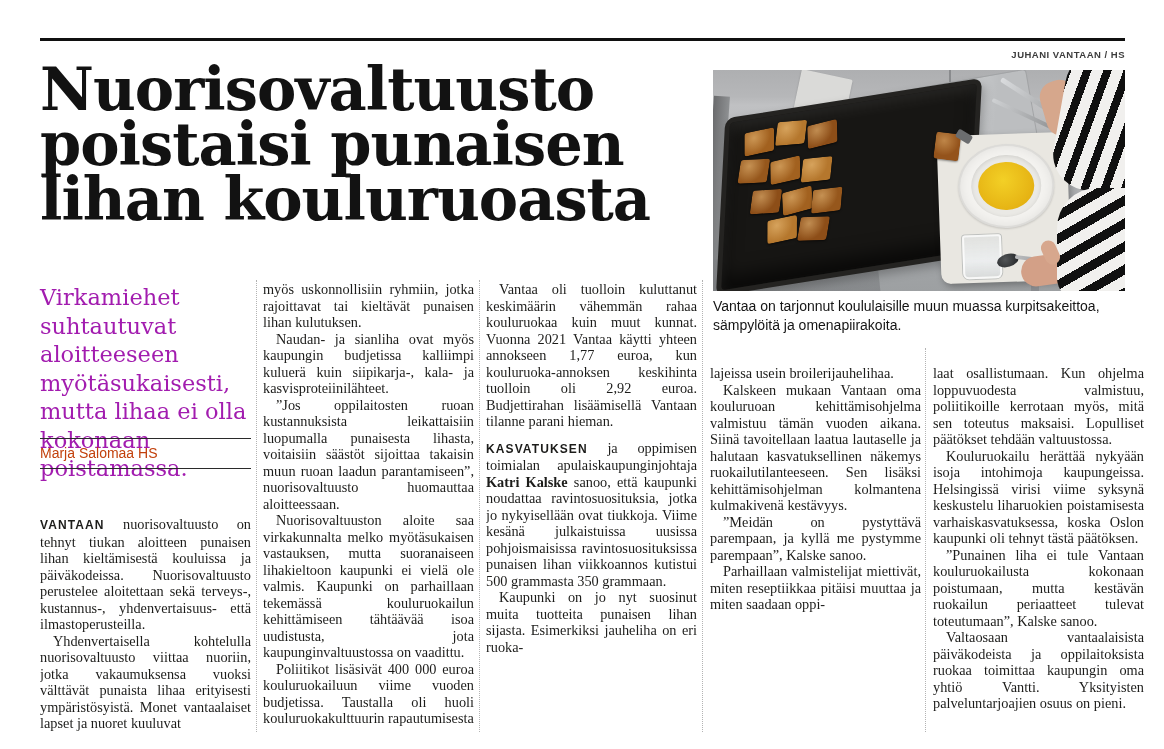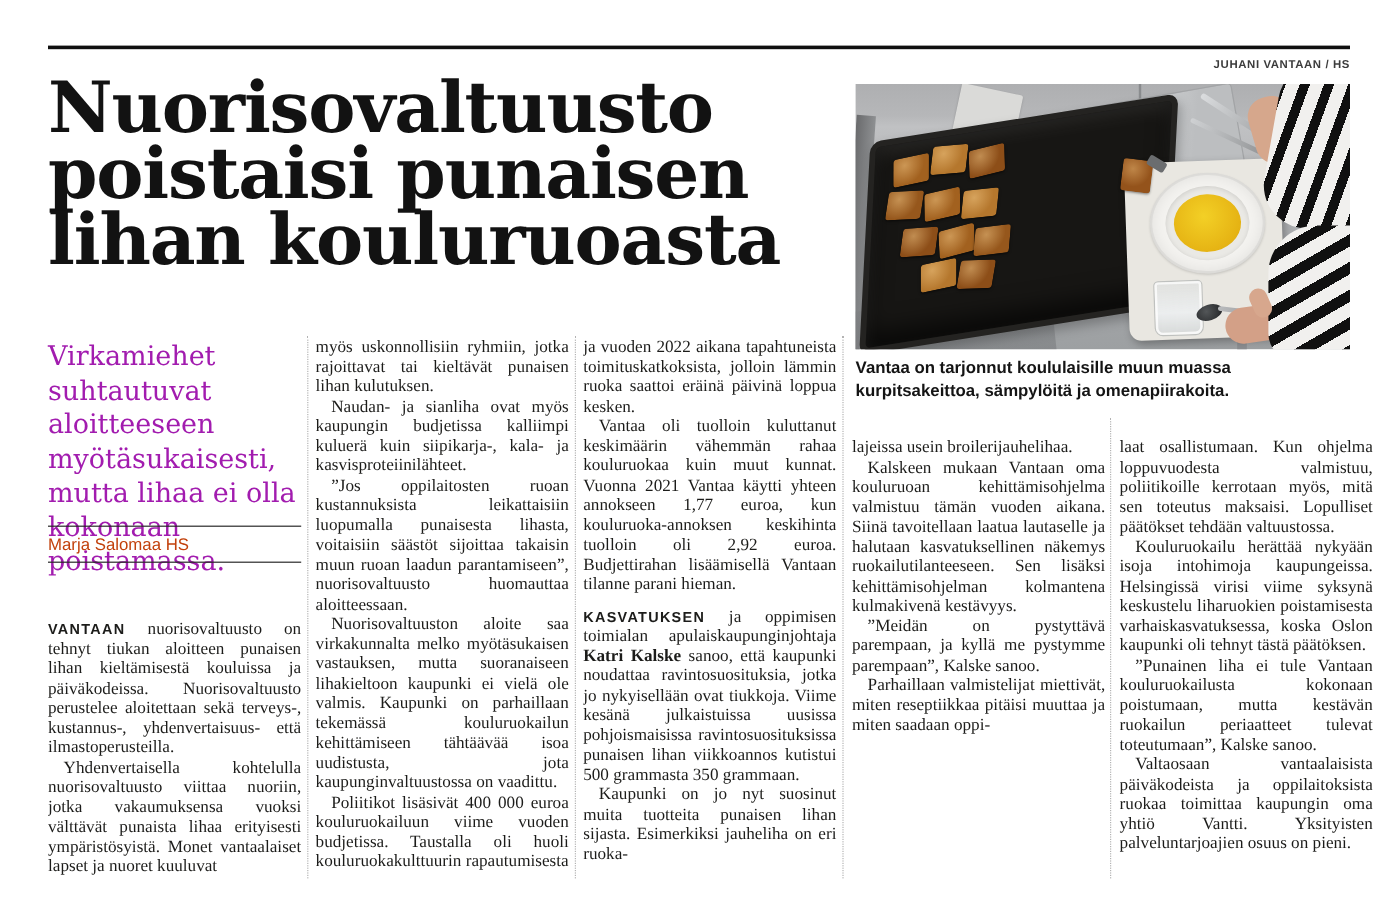--- a/index.html
+++ b/index.html
@@ -9,21 +9,21 @@
 
   .headline{position:absolute;left:40px;top:62px;width:650px;margin:0;
     font-family:"DejaVu Serif",serif;font-weight:700;font-size:59px;line-height:55px;
     letter-spacing:-1px;color:#121212;}
 
   .credit{position:absolute;left:713px;top:49px;width:412px;text-align:right;
     font-family:"Liberation Sans",sans-serif;font-weight:700;font-size:9.5px;
     letter-spacing:.5px;color:#3c3c3c;}
 
   .caption{position:absolute;left:713px;top:297px;width:412px;
-    font-family:"Liberation Sans",sans-serif;font-weight:700;font-size:14px;line-height:19px;color:#141414;}
+    font-family:"Liberation Sans",sans-serif;font-weight:400;font-size:14px;line-height:19px;color:#141414;}
 
   .lead{position:absolute;left:40px;top:283px;width:212px;
     font-family:"DejaVu Serif",serif;font-size:22.5px;line-height:28.5px;color:#a21caf;}
 
   .byline-box{position:absolute;left:40px;top:438px;width:211px;
     border-top:1.5px solid #2a2a2a;border-bottom:1.5px solid #2a2a2a;
     padding:6px 0 7px 0;
     font-family:"Liberation Sans",sans-serif;font-size:14px;color:#c2410c;}
 
   .col{position:absolute;width:211px;text-align:justify;
@@ -168,21 +168,20 @@
       <p class="indent"><span class="run-plain">Yhdenvertaisella kohtelulla nuorisovaltuusto viittaa nuoriin, jotka vakaumuksensa vuoksi välttävät punaista lihaa erityisesti ympäristösyistä. Monet vantaalaiset lapset ja nuoret kuuluvat</span></p>
     </div>
   <div class="col c2">
       <p class=""><span class="run-plain">myös uskonnollisiin ryhmiin, jotka rajoittavat tai kieltävät punaisen lihan kulutuksen.</span></p>
       <p class="indent"><span class="run-plain">Naudan- ja sianliha ovat myös kaupungin budjetissa kalliimpi kuluerä kuin siipikarja-, kala- ja kasvisproteiinilähteet.</span></p>
       <p class="indent"><span class="run-plain">”Jos oppilaitosten ruoan kustannuksista leikattaisiin luopumalla punaisesta lihasta, voitaisiin säästöt sijoittaa takaisin muun ruoan laadun parantamiseen”, nuorisovaltuusto huomauttaa aloitteessaan.</span></p>
       <p class="indent"><span class="run-plain">Nuorisovaltuuston aloite saa virkakunnalta melko myötäsukaisen vastauksen, mutta suoranaiseen lihakieltoon kaupunki ei vielä ole valmis. Kaupunki on parhaillaan tekemässä kouluruokailun kehittämiseen tähtäävää isoa uudistusta, jota kaupunginvaltuustossa on vaadittu.</span></p>
       <p class="indent"><span class="run-plain">Poliitikot lisäsivät 400 000 euroa kouluruokailuun viime vuoden budjetissa. Taustalla oli huoli kouluruokakulttuurin rapautumisesta</span></p>
     </div>
   <div class="col c3">
-      <p class=""><span class="run-plain">ja vuoden 2022 aikana tapahtuneista toimituskatkoksista, jolloin lämmin ruoka saattoi eräinä päivinä loppua kesken.</span></p>
       <p class="indent"><span class="run-plain">Vantaa oli tuolloin kuluttanut keskimäärin vähemmän rahaa kouluruokaa kuin muut kunnat. Vuonna 2021 Vantaa käytti yhteen annokseen 1,77 euroa, kun kouluruoka-annoksen keskihinta tuolloin oli 2,92 euroa. Budjettirahan lisäämisellä Vantaan tilanne parani hieman.</span></p>
       <p class=" space"><span class="run-kicker">KASVATUKSEN</span><span class="run-plain"> ja oppimisen toimialan apulaiskaupunginjohtaja </span><span class="run-bold">Katri Kalske</span><span class="run-plain"> sanoo, että kaupunki noudattaa ravintosuosituksia, jotka jo nykyisellään ovat tiukkoja. Viime kesänä julkaistuissa uusissa pohjoismaisissa ravintosuosituksissa punaisen lihan viikkoannos kutistui 500 grammasta 350 grammaan.</span></p>
       <p class="indent"><span class="run-plain">Kaupunki on jo nyt suosinut muita tuotteita punaisen lihan sijasta. Esimerkiksi jauheliha on eri ruoka-</span></p>
     </div>
   <div class="col c4">
       <p class=""><span class="run-plain">lajeissa usein broilerijauhelihaa.</span></p>
       <p class="indent"><span class="run-plain">Kalskeen mukaan Vantaan oma kouluruoan kehittämisohjelma valmistuu tämän vuoden aikana. Siinä tavoitellaan laatua lautaselle ja halutaan kasvatuksellinen näkemys ruokailutilanteeseen. Sen lisäksi kehittämisohjelman kolmantena kulmakivenä kestävyys.</span></p>
       <p class="indent"><span class="run-plain">”Meidän on pystyttävä parempaan, ja kyllä me pystymme parempaan”, Kalske sanoo.</span></p>
       <p class="indent"><span class="run-plain">Parhaillaan valmistelijat miettivät, miten reseptiikkaa pitäisi muuttaa ja miten saadaan oppi-</span></p>
     </div>

